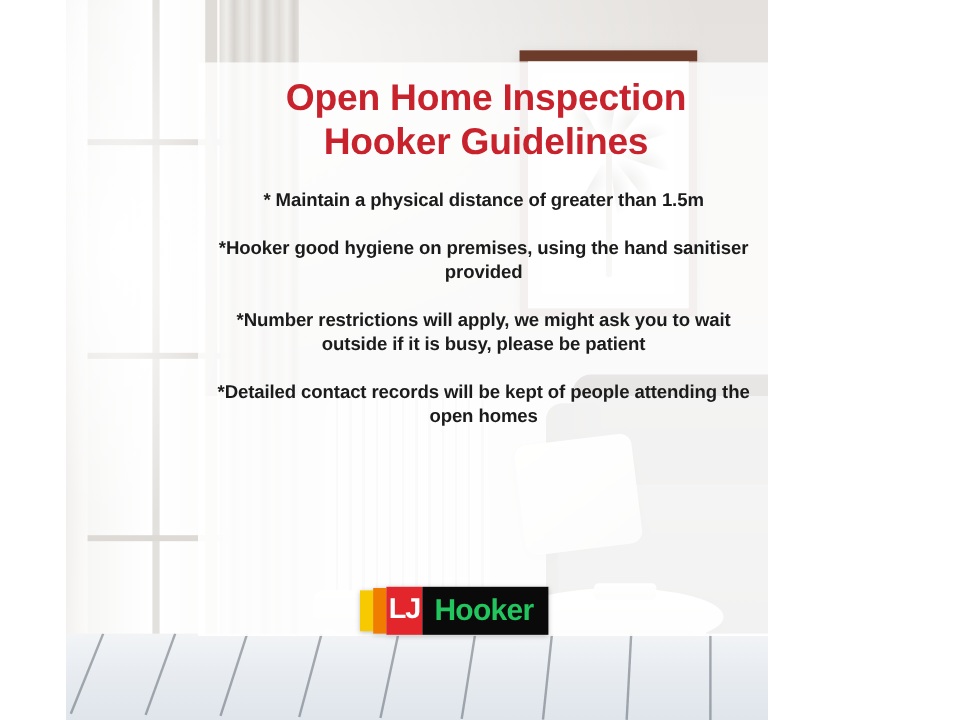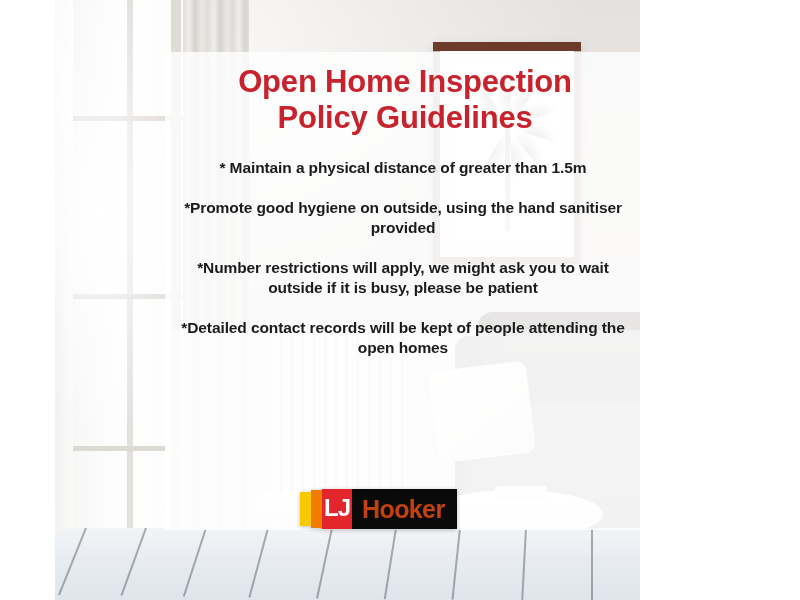--- a/index.html
+++ b/index.html
@@ -163,21 +163,21 @@
   }
   .lg-lj{
     color:#ffffff;font-weight:bold;font-size:24px;line-height:24px;
     letter-spacing:-1px;padding-bottom:2px;
   }
   .lg-black{
     background:#0a0a0a;display:flex;align-items:center;
     padding:0 12px 0 10px;
   }
   .lg-word{
-    color:#c2410c;font-weight:bold;font-size:25px;line-height:25px;letter-spacing:-.6px;
+    color:#22c55e;font-weight:bold;font-size:25px;line-height:25px;letter-spacing:-.6px;
   }
 </style>
 </head>
 <body>
 
 <div id="stage">
 
   <div id="photo">
 
     <div class="wall"></div>
@@ -240,28 +240,28 @@
     </div>
   </div>
 
   <div id="overlay"></div>
   <div id="overlay-lower"></div>
 
   <div id="content">
 
     <h1 class="title">
       <span>Open Home Inspection</span>
-      <span class="l2">Policy Guidelines</span>
+      <span class="l2">Hooker Guidelines</span>
     </h1>
 
     <div class="bullets">
 
       <p class="bullet">* Maintain a physical distance of greater than 1.5m</p>
 
-      <p class="bullet">*Promote good hygiene on outside, using the hand sanitiser provided</p>
+      <p class="bullet">*Hooker good hygiene on premises, using the hand sanitiser provided</p>
 
       <p class="bullet">*Number restrictions will apply, we might ask you to wait outside if it is busy, please be patient</p>
 
       <p class="bullet">*Detailed contact records will be kept of people attending the open homes</p>
 
 
     </div>
   </div>
 
   <div id="logo">

